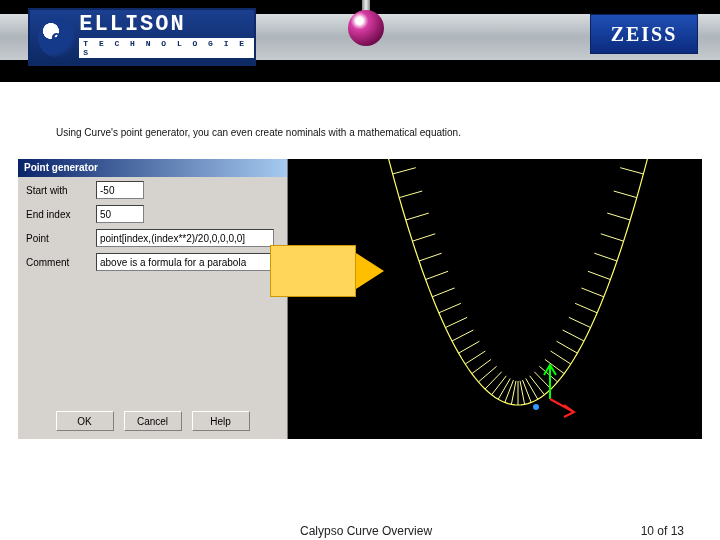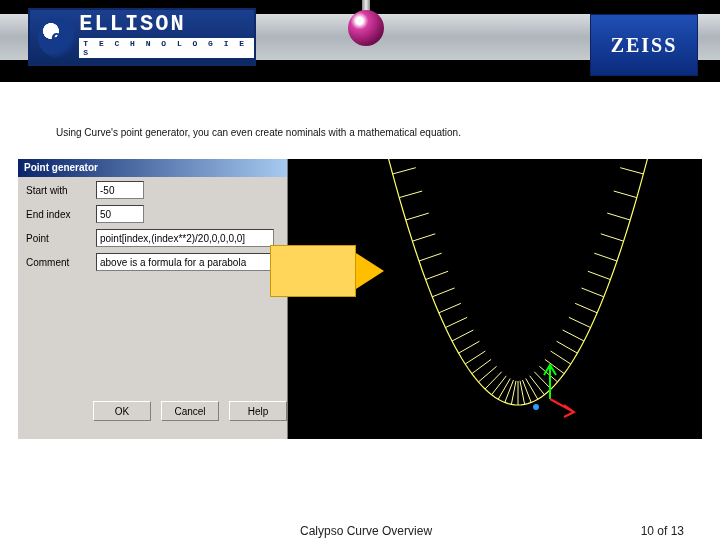--- a/index.html
+++ b/index.html
@@ -89,21 +89,21 @@
     width: 36px;
     height: 36px;
     border-radius: 50%;
     background: radial-gradient(circle at 32% 30%, #fff 0 10%, #d73ca3 25%, #7b0f55 70%, #3a0627 100%);
   }
   .logo-zeiss {
     position: absolute;
     right: 22px;
     top: 14px;
     width: 108px;
-    height: 62px;
+    height: 40px;
     background: linear-gradient(180deg,#1f4fb4,#0b2b7e);
     color: #fff;
     display: flex;
     align-items: center;
     justify-content: center;
     font-weight: 800;
     letter-spacing: 2px;
     font-size: 20px;
     font-family: "Times New Roman", serif;
     border: 1px solid #0a225e;
@@ -157,25 +157,25 @@
     border: 1px solid #808080;
     border-top-color: #404040;
     border-left-color: #404040;
     padding: 2px 3px;
     height: 18px;
   }
   .dlg .w-small { width: 48px; }
   .dlg .w-big { width: 178px; }
   .dlg .btnrow {
     position: absolute;
-    bottom: 18px;
+    bottom: 8px;
     left: 0;
     right: 0;
     display: flex;
-    justify-content: flex-end;
+    justify-content: center;
     gap: 10px;
   }
   .dlg button {
     width: 58px;
     height: 20px;
     font-size: 10px;
     background: #d6d3ce;
     border: 1px solid #808080;
     border-top-color: #fff;
     border-left-color: #fff;

